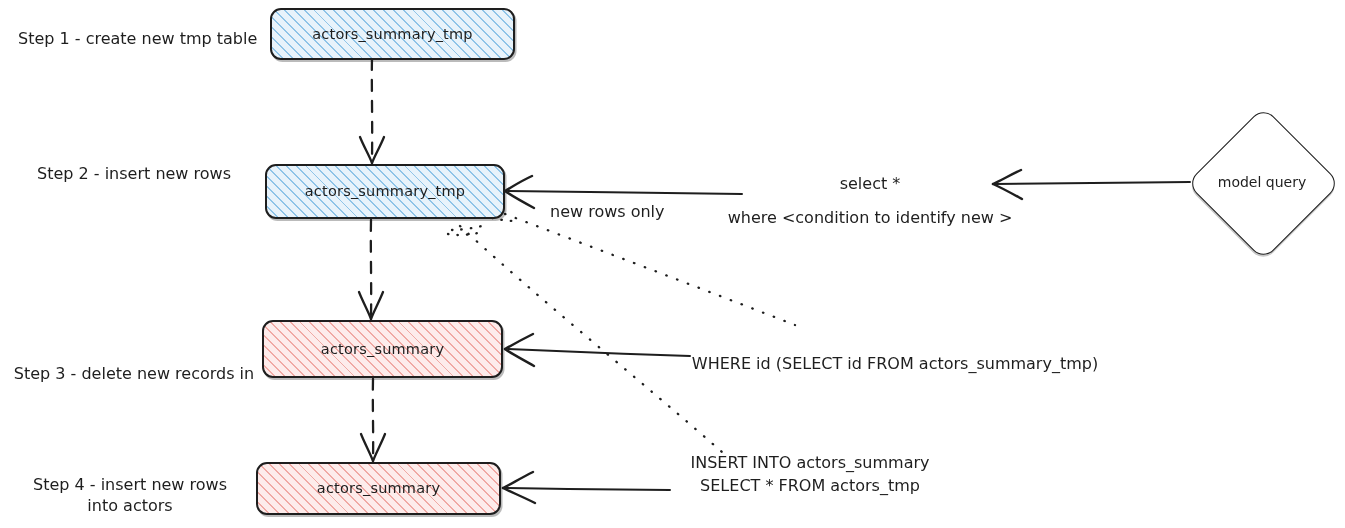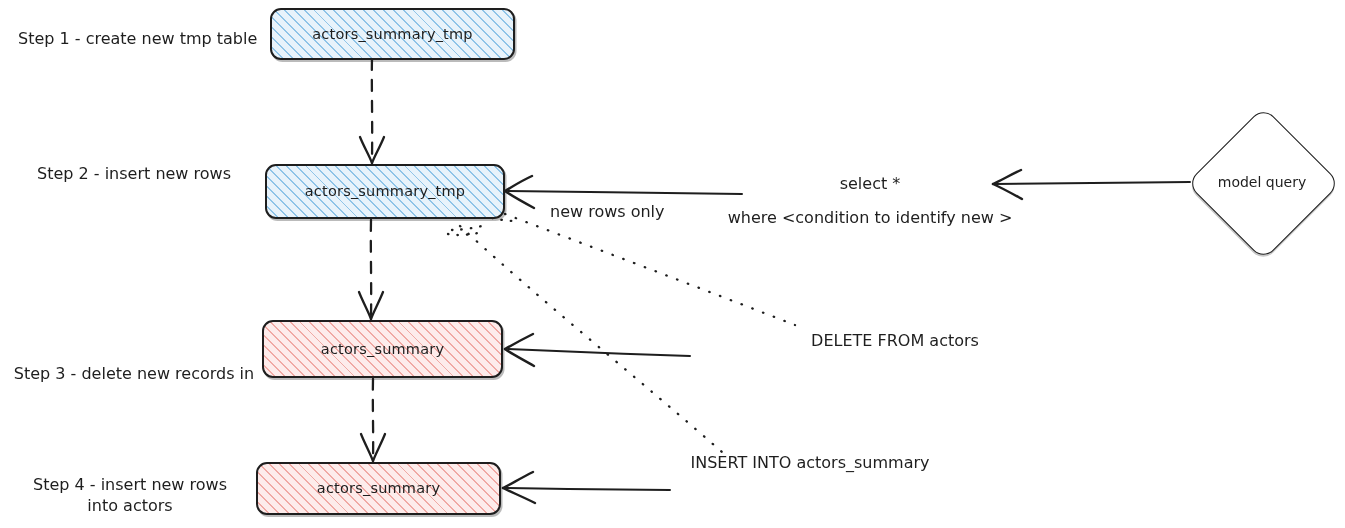--- a/index.html
+++ b/index.html
@@ -148,17 +148,18 @@
   <div class="diamond" style="left:1186px;top:106px;width:152px;height:152px;">
     <span class="dshape"></span>
     <span class="dlabel">model query</span>
   </div>
 
   <div class="txt" style="left:550px;top:201px;">new rows only</div>
 
   <div class="txt center" style="left:735px;top:165px;width:270px;margin-top:8px;">select *</div>
   <div class="txt center" style="left:700px;top:207px;width:340px;">where &lt;condition to identify new &gt;</div>
 
-  <div class="txt center" style="left:690px;top:330px;width:410px;">DELETE FROM actors</div>
+  <div class="txt center" style="left:690px;top:353px;width:410px;">WHERE id (SELECT id FROM actors_summary_tmp)</div>
 
   <div class="txt center" style="left:680px;top:452px;width:260px;">INSERT INTO actors_summary</div>
+  <div class="txt center" style="left:680px;top:475px;width:260px;">SELECT * FROM actors_tmp</div>
 
 </div>
 
 </body></html>

